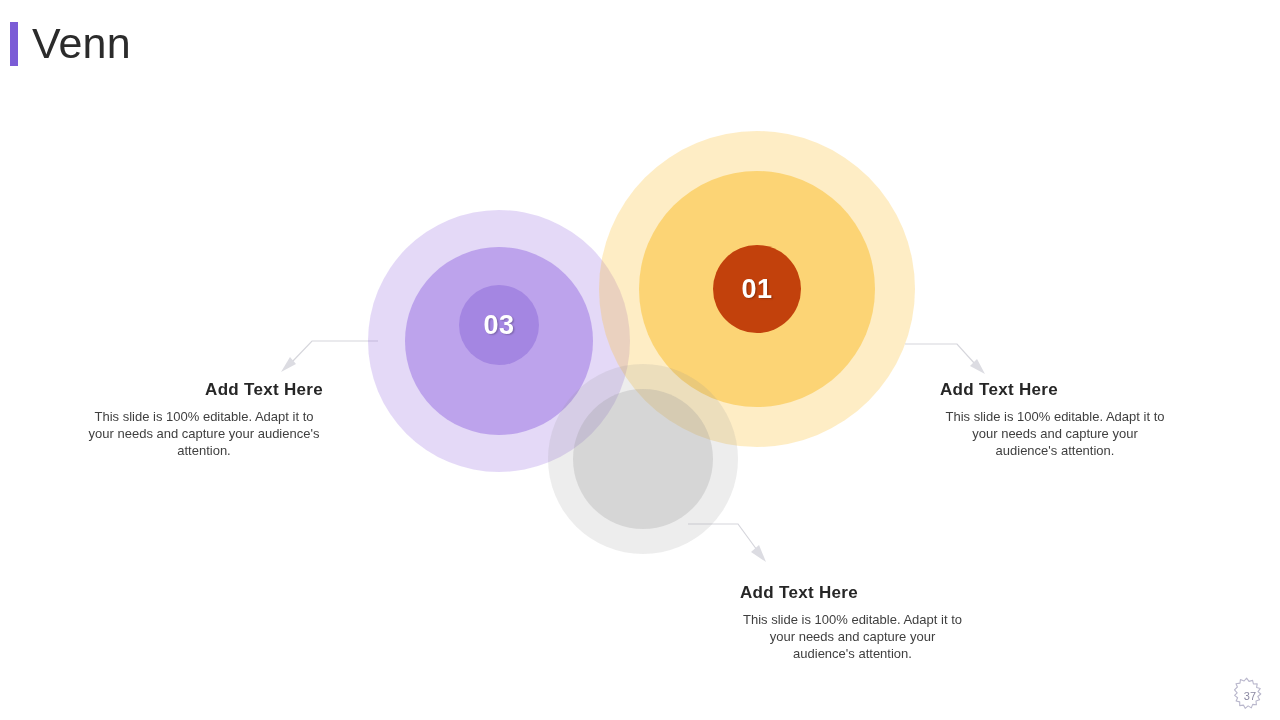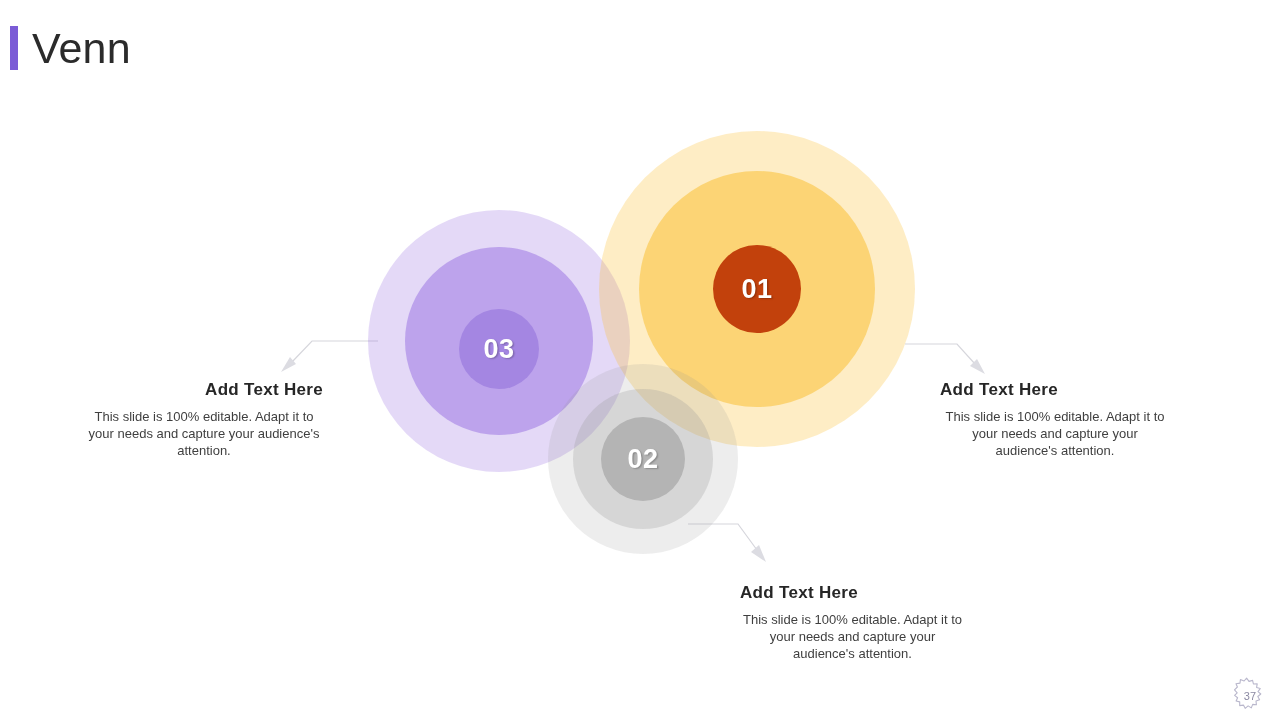--- a/index.html
+++ b/index.html
@@ -25,21 +25,21 @@
     background: #ffffff;
     overflow: hidden;
   }
 
   
   .title-wrap {
     position: absolute;
     left: 10px;
     top: 22px;
     display: flex;
-    align-items: center;
+    align-items: flex-start;
     height: 52px;
   }
   .title-accent {
     width: 8px;
     height: 44px;
     background: #7B5CD6;
     flex: 0 0 auto;
   }
   .title-text {
     margin-left: 14px;
@@ -186,31 +186,28 @@
 
     <div class="ring p-outer" style="left:499px; top:341px; width:262px; height:262px;"></div>
     <div class="ring p-mid" style="left:499px; top:341px; width:188px; height:188px;"></div>
 
     <div class="ring o-outer" style="left:757px; top:289px; width:316px; height:316px;"></div>
     <div class="ring o-mid" style="left:757px; top:289px; width:236px; height:236px;"></div>
 
     <div class="ring g-outer" style="left:643px; top:459px; width:190px; height:190px;"></div>
     <div class="ring g-mid" style="left:643px; top:459px; width:140px; height:140px;"></div>
 
-    <div class="ring p-core" style="left:499px; top:349px; width:80px; height:80px;">
+    <div class="ring p-core" style="left:499px; top:325px; width:80px; height:80px;">
       <span class="ring-num">03</span>
     </div>
 
     <div class="ring o-core" style="left:757px; top:289px; width:88px; height:88px;">
       <span class="ring-num">01</span>
     </div>
 
-    <div class="ring g-core" style="left:643px; top:459px; width:84px; height:84px;">
-      <span class="ring-num">02</span>
-    </div>
   </div>
 
   <div class="callout align-right" id="callout-left">
     <div class="callout-title">Add  Text Here</div>
     <div class="callout-body">This slide is 100% editable. Adapt it to your needs and capture your audience's attention.</div>
   </div>
 
   <div class="callout align-left" id="callout-right">
     <div class="callout-title">Add  Text Here</div>
     <div class="callout-body">This slide is 100% editable. Adapt it to your needs and capture your audience's attention.</div>

